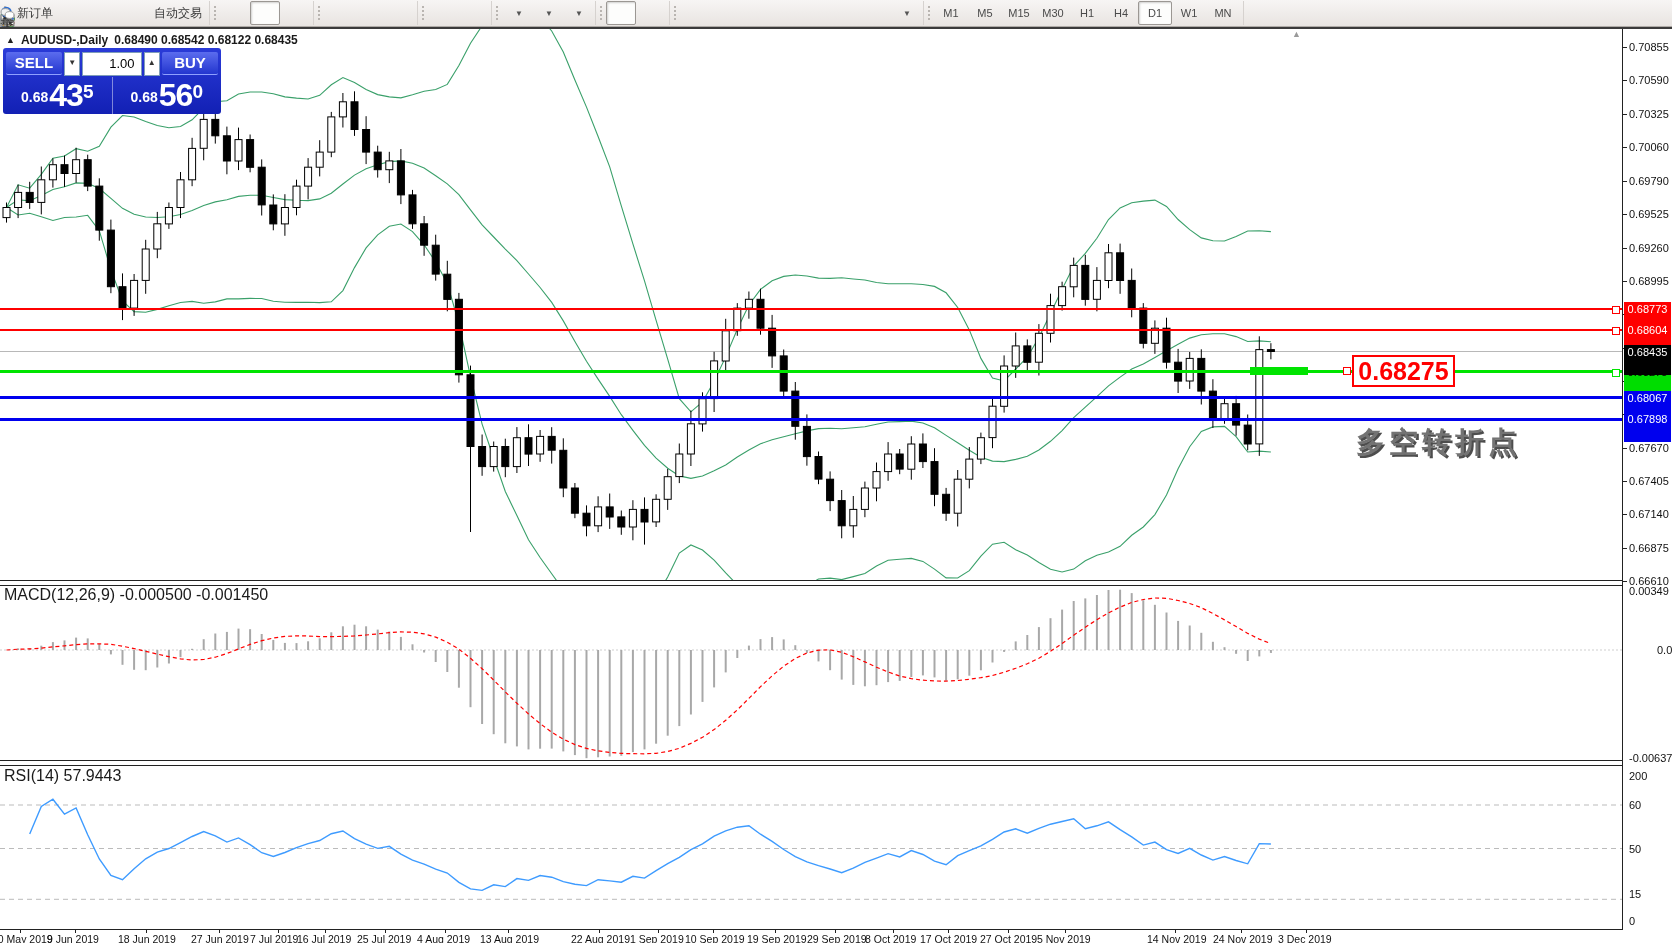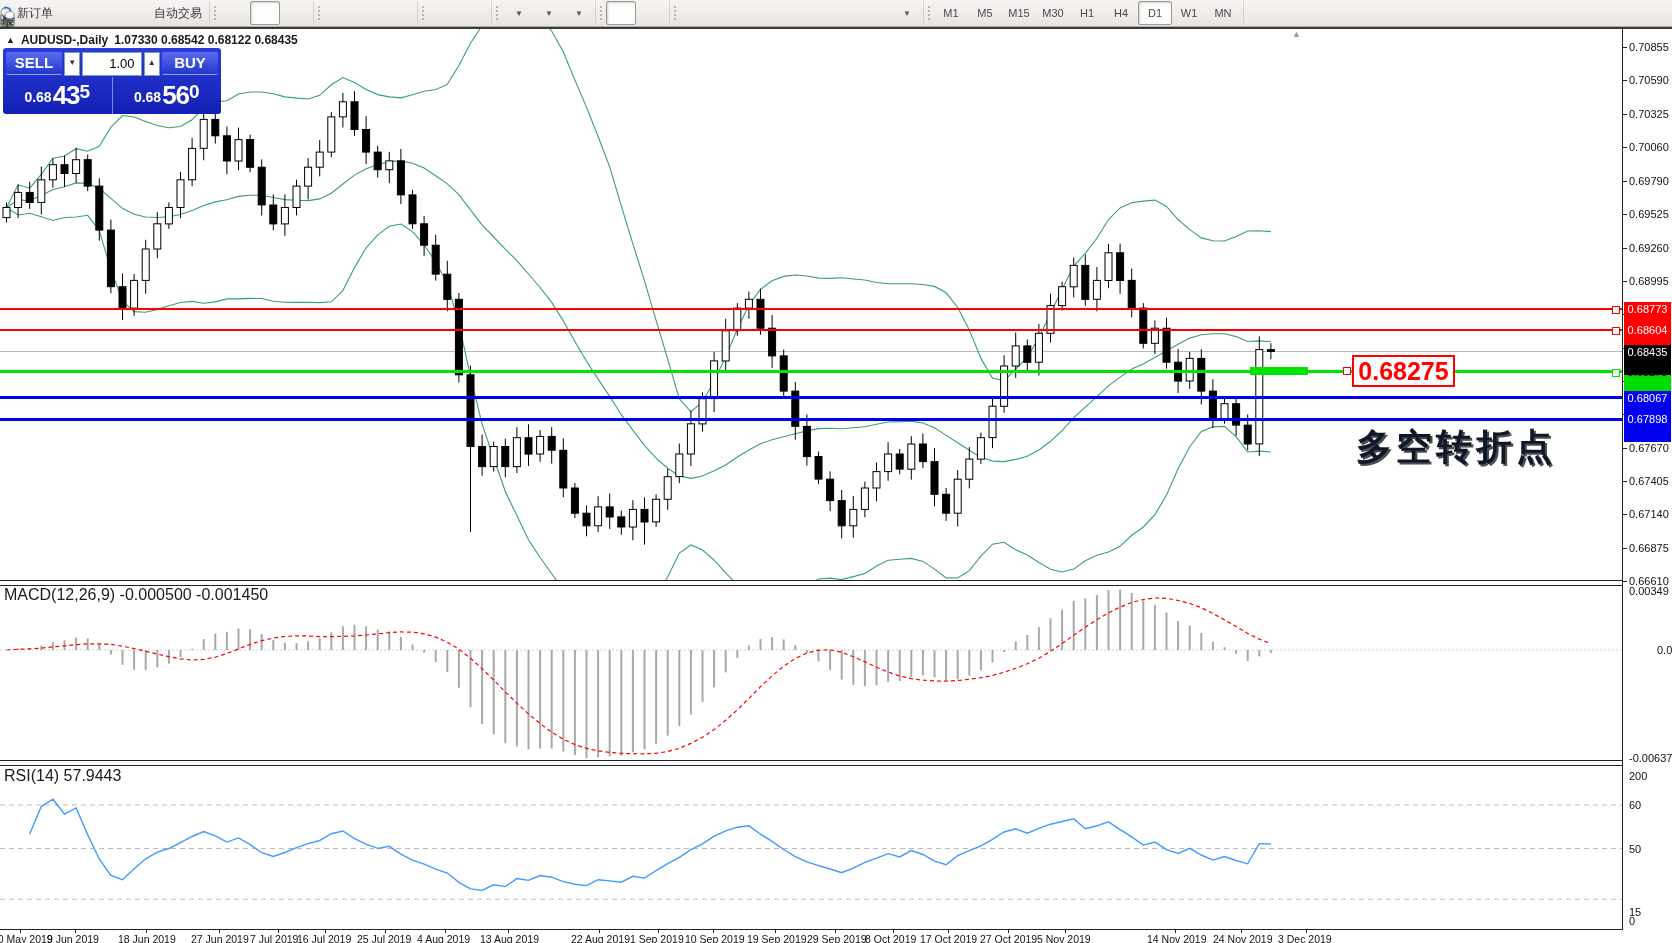--- a/index.html
+++ b/index.html
@@ -49,27 +49,27 @@
     font-size:15px;font-weight:bold;color:#fff;
     background:linear-gradient(#5b6cee,#2336cf);border-bottom:1px solid #8fa0ff;}
   .tp-spin{width:17px;height:22px;background:#fff;border:1px solid #7f9db9;text-align:center;
     line-height:20px;font-size:8px;color:#333;}
   #tp-volume{width:60px;height:22px;background:#fff;border:1px solid #7f9db9;color:#000;
     font-size:13px;text-align:right;padding:0 6px 0 0;line-height:22px;}
   #tp-row2{display:flex;height:37px;}
   .tp-price{flex:1;display:flex;align-items:flex-end;justify-content:center;padding-bottom:2px;}
   .tp-price:first-child{border-right:1px solid rgba(255,255,255,.45);}
   .tp-small{font-size:14px;font-weight:bold;margin-right:1px;line-height:30px;}
-  .tp-big{font-size:26px;font-weight:bold;line-height:34px;letter-spacing:-1px;}
+  .tp-big{font-size:32px;font-weight:bold;line-height:34px;letter-spacing:-1px;}
   .tp-sup{font-size:19px;font-weight:bold;line-height:16px;transform:translateY(-12px);}
   
   .pane-label{position:absolute;left:4px;font-size:16px;color:#1a1a1a;z-index:5;}
   
-  #annotation{position:absolute;left:1356px;top:394px;font-size:36px;font-weight:bold;
-    color:#0f172a;text-shadow:2px 2px 0 #4d4d4d;z-index:20;letter-spacing:4px;}
+  #annotation{position:absolute;left:1356px;top:394px;font-size:29px;font-weight:bold;
+    color:#737373;text-shadow:2px 2px 0 #4d4d4d;z-index:20;letter-spacing:4px;}
   #price-box{position:absolute;left:1352px;top:326px;width:99px;height:28px;background:#fff;
     border:2px solid #f00;color:#f00;font-size:25px;font-weight:bold;text-align:center;
     line-height:28px;z-index:21;}
   #price-box-marker{position:absolute;left:1343px;top:338px;width:6px;height:6px;
     background:#fff;border:1px solid #f00;z-index:21;}
   #green-highlight{position:absolute;left:1250px;top:338px;width:58px;height:8px;
     background:#00e400;z-index:7;}
   
   #date-axis{position:absolute;left:0;top:900px;width:1672px;height:16px;background:#fff;
     border-top:1px solid #222;}
@@ -361,21 +361,21 @@
         </div>
       </div>
     </div>
 
   <div id="chart-window">
     <div id="splitter-arrow">▲</div>
 
     <div id="title-row">
       <span class="tri">▲</span>
       <span>AUDUSD-,Daily</span>
-      <span style="font-weight:bold">1.07330 0.68542 0.68122 0.68435</span>
+      <span style="font-weight:bold">0.68490 0.68542 0.68122 0.68435</span>
     </div>
 
     <div id="trade-panel">
       <div id="tp-row1">
         <div class="tp-btn">SELL</div>
         <div class="tp-spin">▼</div>
         <div id="tp-volume">1.00</div>
         <div class="tp-spin">▲</div>
         <div class="tp-btn">BUY</div>
       </div>
@@ -798,21 +798,21 @@
         <div class="tick-mark" style="top: 518.742px;"></div>
         <div class="tick-label" style="top: 512.742px;">0.66875</div>
         <div class="tick-mark" style="top: 552.075px;"></div>
         <div class="tick-label" style="top: 546.075px;">0.66610</div>
         <div class="tick-label" style="top: 556px;">0.00349</div>
         <div class="tick-label" style="top: 615px; padding-left: 28px;">0.00</div>
         <div class="tick-label" style="top: 723px;">-0.00637</div>
         <div class="tick-label" style="top: 741px;">200</div>
         <div class="tick-label" style="top: 770px;">60</div>
         <div class="tick-label" style="top: 813.5px;">50</div>
-        <div class="tick-label" style="top: 877px;">15</div>
+        <div class="tick-label" style="top: 859px;">15</div>
         <div class="tick-label" style="top: 886px;">0</div>
       </div>
 
     <div id="date-axis">
         <div class="date-tick" style="left: 20px;"></div>
         <div class="date-label" style="left: -8px;">30 May 2019</div>
         <div class="date-tick" style="left: 75px;"></div>
         <div class="date-label" style="left: 47px;">9 Jun 2019</div>
         <div class="date-tick" style="left: 146px;"></div>
         <div class="date-label" style="left: 118px;">18 Jun 2019</div>

